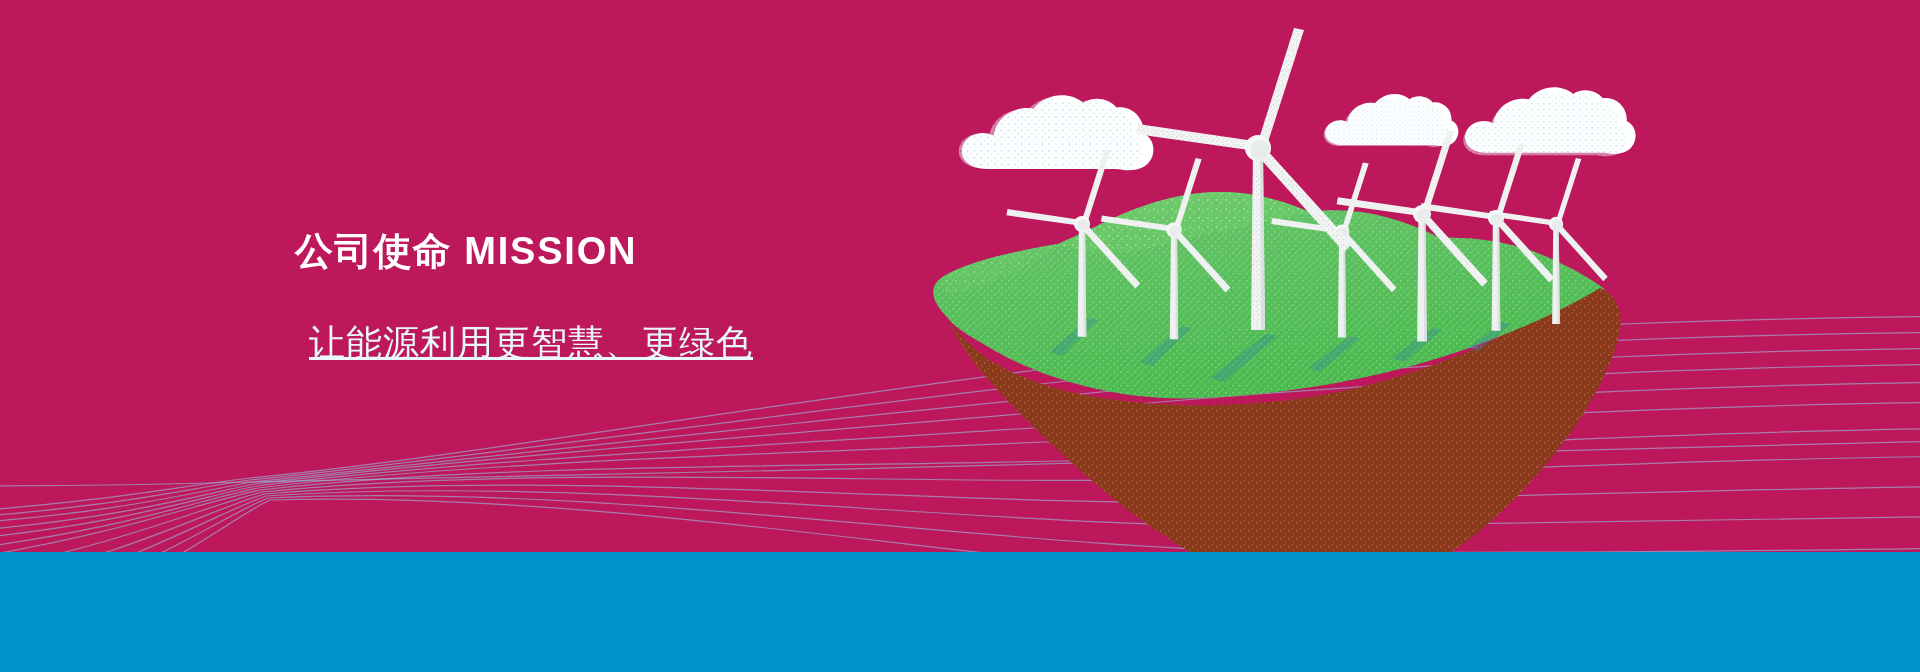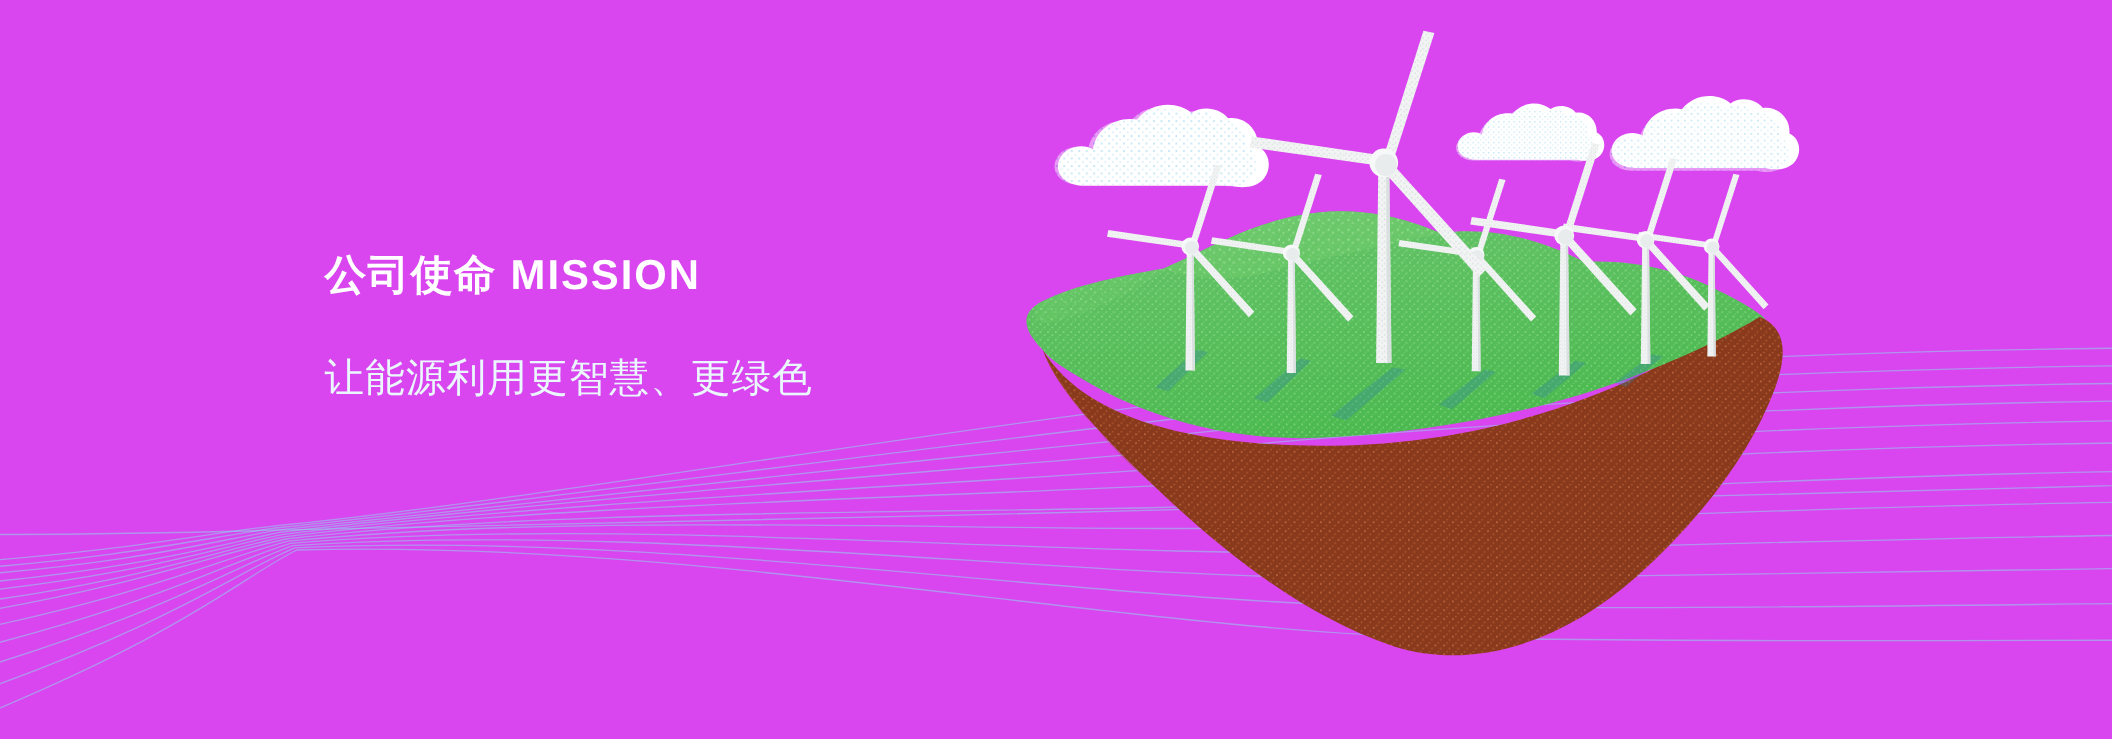--- a/index.html
+++ b/index.html
@@ -4,23 +4,23 @@
 <title>Mission Banner</title>
 <style>
   html, body {
     margin: 0;
     padding: 0;
     background: #0093cc;
   }
   .banner {
     position: relative;
     width: 1920px;
-    height: 672px;
+    height: 552px;
     overflow: hidden;
-    background: #d946ef;
+    background: #be185d;
     font-family: "Liberation Sans", "DejaVu Sans", sans-serif;
   }
   .layer {
     position: absolute;
     inset: 0;
   }
   svg.layer { display: block; }
 
   
   .text-block {
@@ -35,28 +35,29 @@
     font-weight: 700;
     letter-spacing: 1.2px;
     color: #ffffff;
     line-height: 1.25;
     white-space: nowrap;
   }
   .headline .latin {
     letter-spacing: 1.8px;
   }
   .subline {
-    margin: 0;
+    margin: 14px;
     margin-top: 44px;
     font-size: 36px;
     font-weight: 300;
     letter-spacing: 1px;
     color: #eaf7fd;
     line-height: 1.25;
     white-space: nowrap;
+    text-decoration: underline;
   }
 </style>
 </head>
 <body>
 
 <div class="banner">
 
   <svg class="layer" width="1920" height="672" viewBox="0 0 1920 672">
     <defs>
       <clipPath id="bannerClip">

